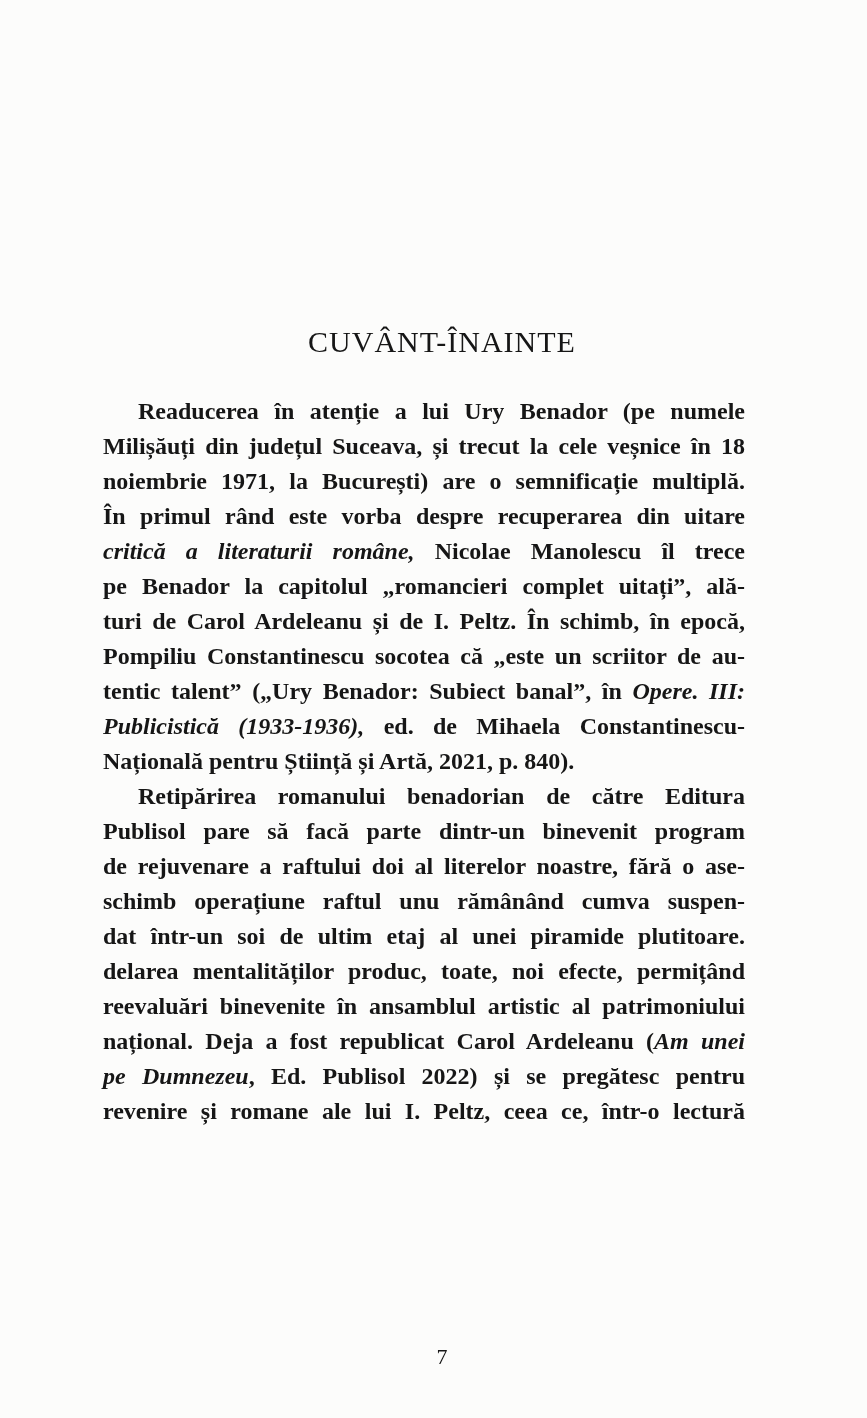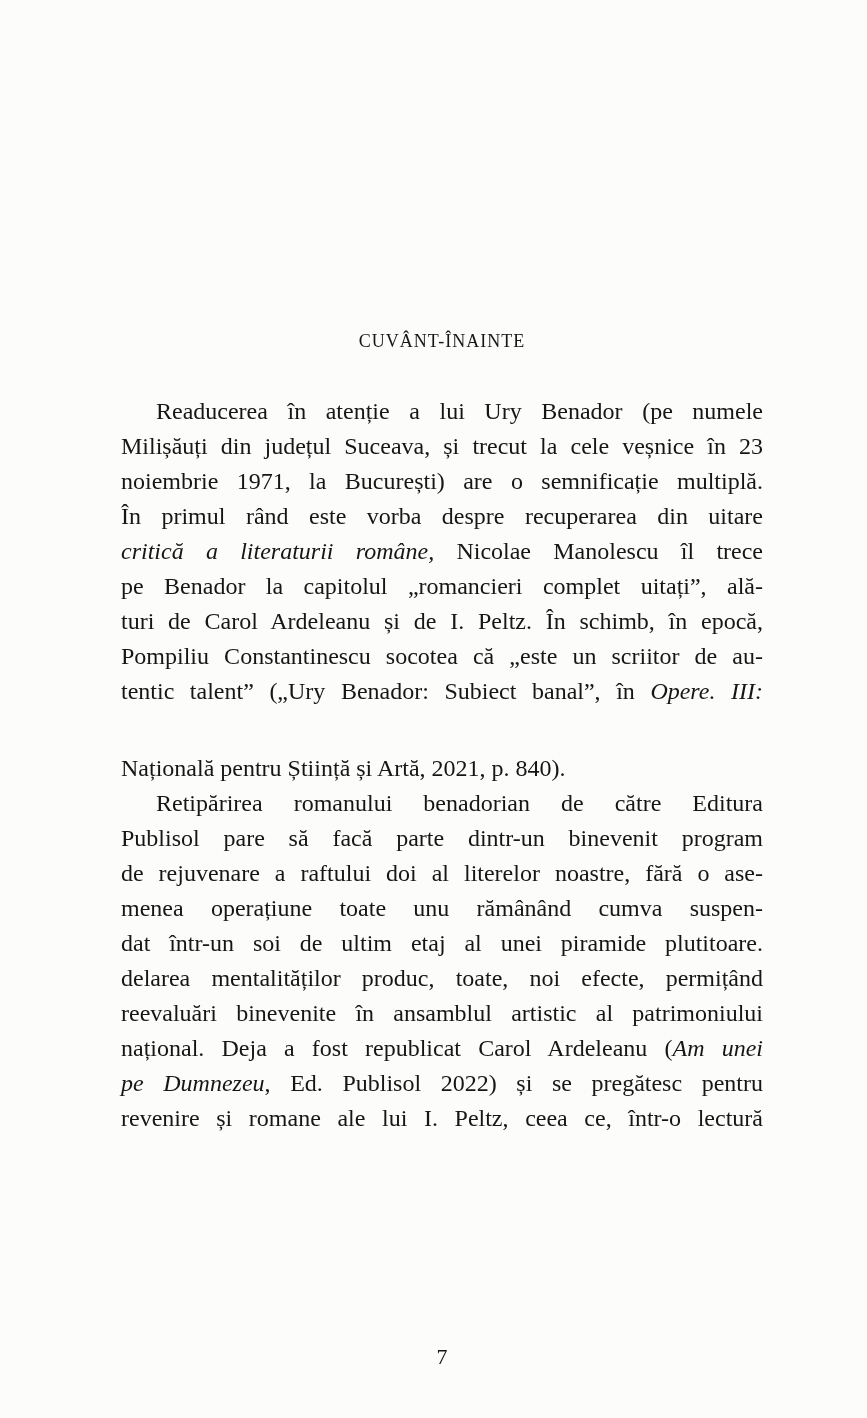--- a/index.html
+++ b/index.html
@@ -16,46 +16,46 @@
     position: absolute;
     inset: 0;
     overflow: hidden;
   }
   .page-title {
     position: absolute;
     top: 324px;
     left: 121px;
     width: 642px;
     text-align: center;
-    font-size: 18px;
+    font-size: 30px;
     line-height: 35px;
     letter-spacing: 1px;
     font-weight: normal;
     margin: 0;
   }
   .body-text {
     position: absolute;
     top: 394px;
-    left: 121px;
+    left: 103px;
     width: 642px;
+    font-weight: bold;
   }
   .line {
     font-size: 24px;
     line-height: 35px;
     height: 35px;
     text-align: justify;
     text-align-last: justify;
     overflow: visible;
   }
   .line.indent {
     text-indent: 35px;
   }
   .line.last {
     text-align-last: left;
-    margin-top: 42px;
   }
   .line span.italic {
     font-style: italic;
   }
   .page-number {
     position: absolute;
     top: 1342px;
     left: 121px;
     width: 642px;
     text-align: center;
@@ -64,35 +64,36 @@
   }
 </style>
 </head>
 <body>
 
 <div class="page" style="background: rgb(252, 252, 251); color: rgb(22, 22, 22);">
   <h1 class="page-title">CUVÂNT-ÎNAINTE</h1>
   <div class="body-text">
       <div>
         <div class="line indent"><span class="roman">Readucerea în atenție a lui Ury Benador (pe numele</span></div>
-        <div class="line"><span class="roman">Milișăuți din județul Suceava, și trecut la cele veșnice în 23</span></div>
+        <div class="line"><span class="roman">Milișăuți din județul Suceava, și trecut la cele veșnice în 18</span></div>
         <div class="line"><span class="roman">noiembrie 1971, la București) are o semnificație multiplă.</span></div>
         <div class="line"><span class="roman">În primul rând este vorba despre recuperarea din uitare</span></div>
         <div class="line"><span class="italic">critică a literaturii române,</span><span class="roman"> Nicolae Manolescu îl trece</span></div>
         <div class="line"><span class="roman">pe Benador la capitolul „romancieri complet uitați”, ală-</span></div>
         <div class="line"><span class="roman">turi de Carol Ardeleanu și de I. Peltz. În schimb, în epocă,</span></div>
         <div class="line"><span class="roman">Pompiliu Constantinescu socotea că „este un scriitor de au-</span></div>
         <div class="line"><span class="roman">tentic talent” („Ury Benador: Subiect banal”, în </span><span class="italic">Opere. III:</span></div>
+        <div class="line"><span class="italic">Publicistică (1933-1936),</span><span class="roman"> ed. de Mihaela Constantinescu-</span></div>
         <div class="line last"><span class="roman">Națională pentru Știință și Artă, 2021, p. 840).</span></div>
       </div>
       <div>
         <div class="line indent"><span class="roman">Retipărirea romanului benadorian de către Editura</span></div>
         <div class="line"><span class="roman">Publisol pare să facă parte dintr-un binevenit program</span></div>
         <div class="line"><span class="roman">de rejuvenare a raftului doi al literelor noastre, fără o ase-</span></div>
-        <div class="line"><span class="roman">menea operațiune toate unu rămânând cumva suspen-</span></div>
+        <div class="line"><span class="roman">schimb operațiune raftul unu rămânând cumva suspen-</span></div>
         <div class="line"><span class="roman">dat într-un soi de ultim etaj al unei piramide plutitoare.</span></div>
         <div class="line"><span class="roman">delarea mentalităților produc, toate, noi efecte, permițând</span></div>
         <div class="line"><span class="roman">reevaluări binevenite în ansamblul artistic al patrimoniului</span></div>
         <div class="line"><span class="roman">național. Deja a fost republicat Carol Ardeleanu (</span><span class="italic">Am unei</span></div>
         <div class="line"><span class="italic">pe Dumnezeu</span><span class="roman">, Ed. Publisol 2022) și se pregătesc pentru</span></div>
         <div class="line"><span class="roman">revenire și romane ale lui I. Peltz, ceea ce, într-o lectură</span></div>
       </div>
     </div>
   <div class="page-number">7</div>
 </div>

